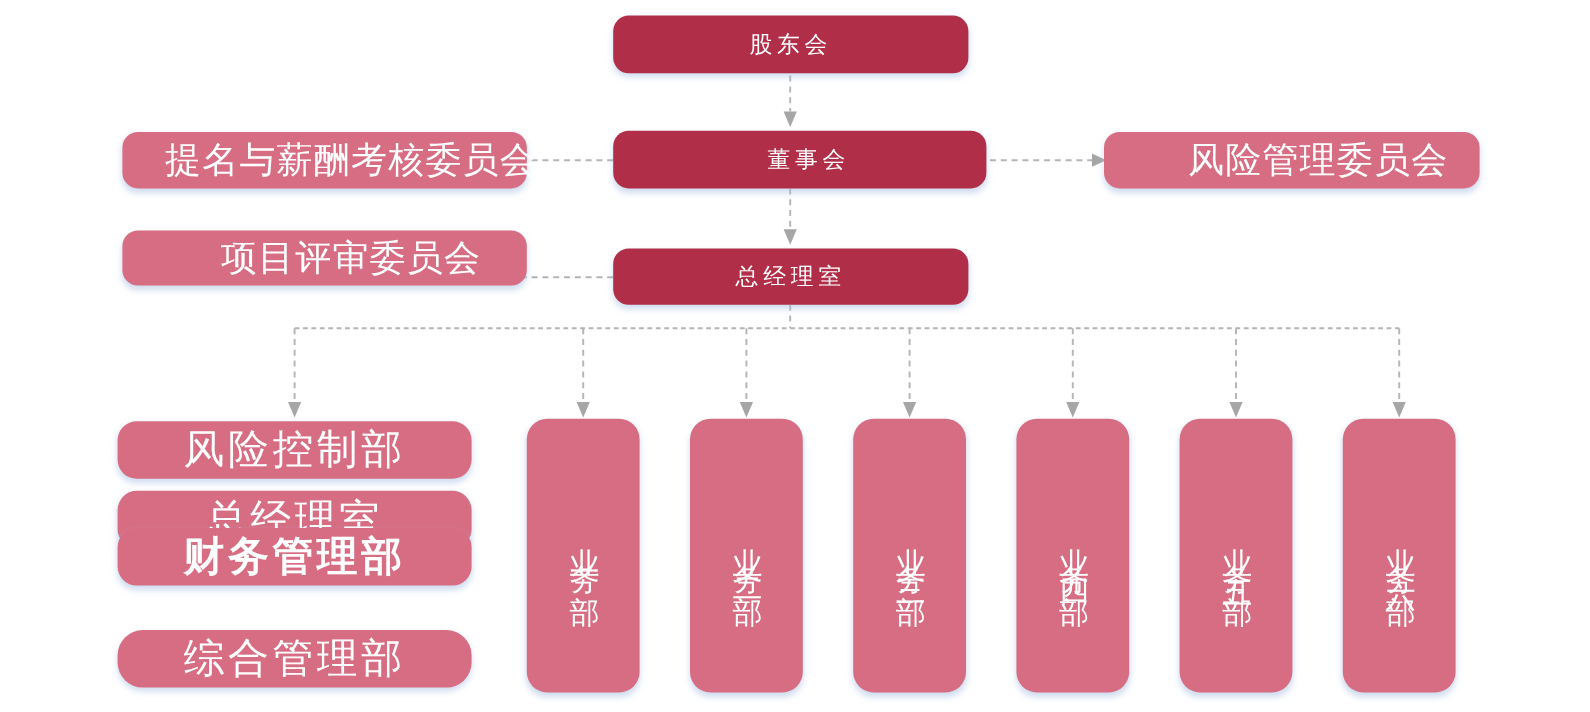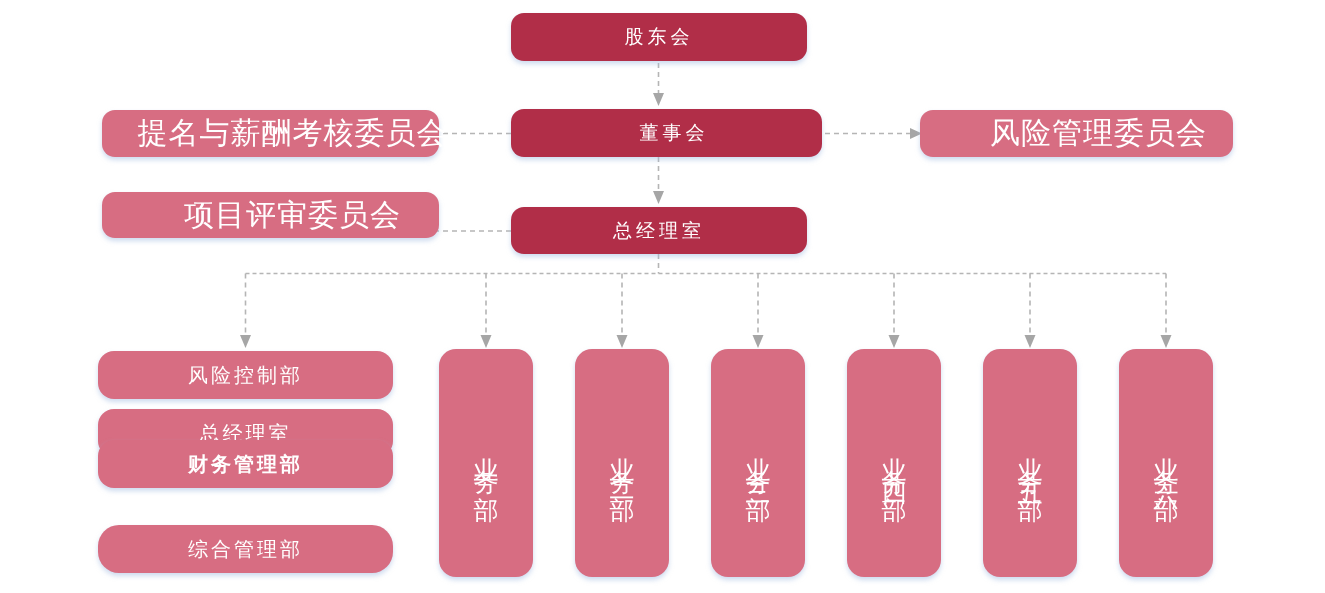--- a/index.html
+++ b/index.html
@@ -19,21 +19,21 @@
     display:flex;align-items:center;justify-content:center;
     color:var(--node-text,#ffffff);
     border-radius:13px;
     box-shadow:0 3px 5px rgba(165,190,225,.55);
     white-space:nowrap;
   }
   .dark{background:var(--node-dark,#b12e48);}
   .pink{background:var(--node-pink,#d76d82);}
   .lvl{font-size:19px;letter-spacing:4px;}
   .cmt{font-size:30px;letter-spacing:1px;padding-left:44px;}
-  .dept{font-size:20px;letter-spacing:3px;border-radius:16px;}
+  .dept{font-size:34px;letter-spacing:3px;border-radius:16px;}
   .vnode{border-radius:17px;}
   .vlabel{
     writing-mode:vertical-lr;
     text-orientation:upright;
     font-size:25px;
     letter-spacing:13px;
     line-height:1;
   }
   
   .n-shareholders{left:511px;top:13px;width:296px;height:48px;}

